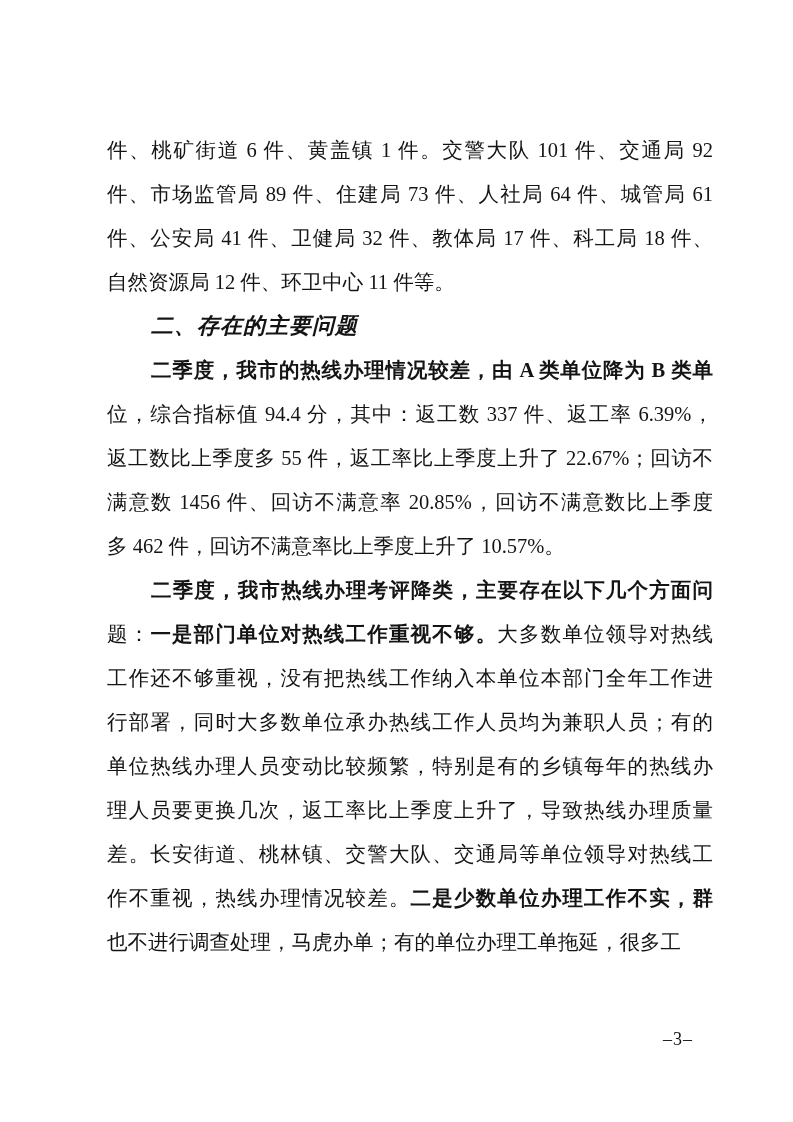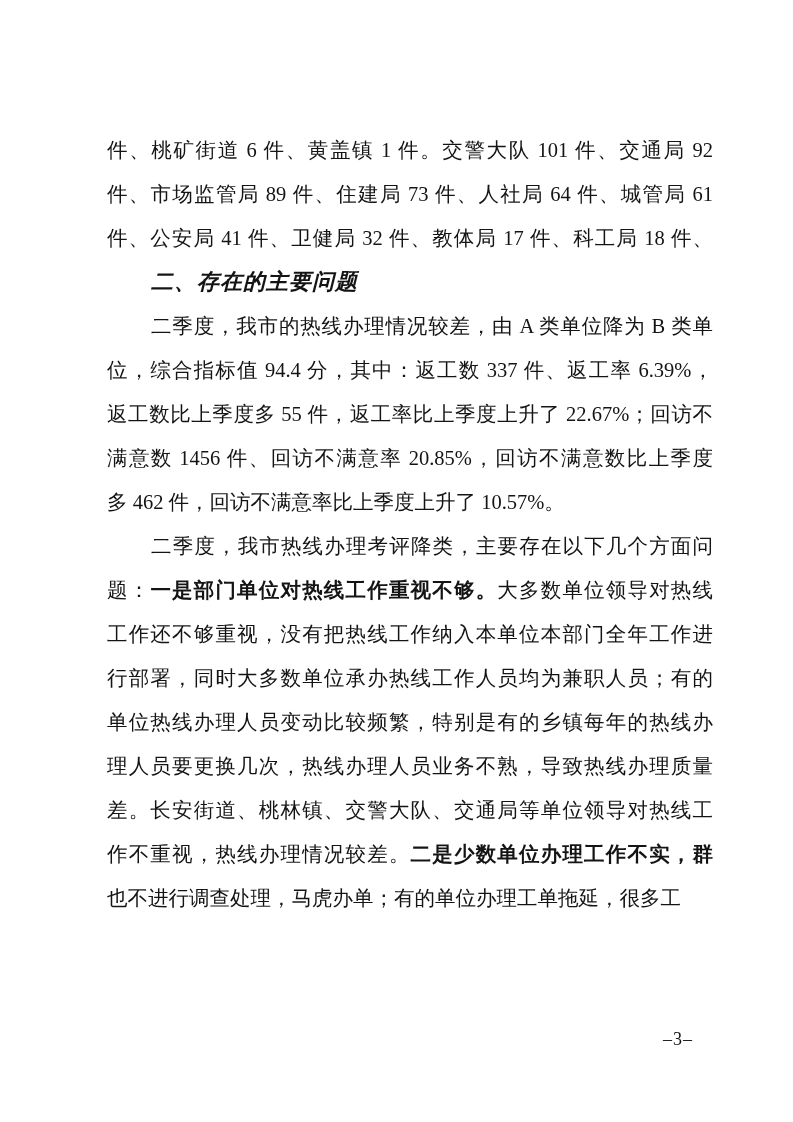--- a/index.html
+++ b/index.html
@@ -31,20 +31,21 @@
     text-align: justify;
     text-align-last: justify;
     text-justify: inter-character;
     overflow: visible;
   }
   .line.para-end {
     text-align-last: left;
   }
   .line.indent {
     padding-left: 44px;
+    font-weight: bold;
   }
   .line.heading {
     font-family: "Liberation Sans", "DejaVu Sans", sans-serif;
     font-weight: 700;
     font-size: 22px;
     text-align-last: left;
     letter-spacing: 1px;
     font-style: italic;
   }
   .bold {
@@ -64,35 +65,36 @@
 </style>
 </head>
 <body>
 
 <div class="page">
   <div class="text-block">
 
     <div class="line">件、桃矿街道 6 件、黄盖镇 1 件。交警大队 101 件、交通局 92</div>
     <div class="line">件、市场监管局 89 件、住建局 73 件、人社局 64 件、城管局 61</div>
     <div class="line">件、公安局 41 件、卫健局 32 件、教体局 17 件、科工局 18 件、</div>
+    <div class="line para-end">自然资源局 12 件、环卫中心 11 件等。</div>
 
     <div class="line heading indent">二、存在的主要问题</div>
 
     <div class="line indent">二季度，我市的热线办理情况较差，由 A 类单位降为 B 类单</div>
     <div class="line">位，综合指标值 94.4 分，其中：返工数 337 件、返工率 6.39%，</div>
     <div class="line">返工数比上季度多 55 件，返工率比上季度上升了 22.67%；回访不</div>
     <div class="line">满意数 1456 件、回访不满意率 20.85%，回访不满意数比上季度</div>
     <div class="line para-end">多 462 件，回访不满意率比上季度上升了 10.57%。</div>
 
     <div class="line indent">二季度，我市热线办理考评降类，主要存在以下几个方面问</div>
     <div class="line"><span>题：</span><span class="bold">一是部门单位对热线工作重视不够。</span><span>大多数单位领导对热线</span></div>
     <div class="line">工作还不够重视，没有把热线工作纳入本单位本部门全年工作进</div>
     <div class="line">行部署，同时大多数单位承办热线工作人员均为兼职人员；有的</div>
     <div class="line">单位热线办理人员变动比较频繁，特别是有的乡镇每年的热线办</div>
-    <div class="line">理人员要更换几次，热线办理人员业务不熟，导致热线办理质量</div>
+    <div class="line">理人员要更换几次，返工率比上季度上升了，导致热线办理质量</div>
     <div class="line">差。长安街道、桃林镇、交警大队、交通局等单位领导对热线工</div>
     <div class="line"><span>作不重视，热线办理情况较差。</span><span class="bold">二是少数单位办理工作不实，群</span></div>
     <div class="line para-end">也不进行调查处理，马虎办单；有的单位办理工单拖延，很多工</div>
 
   </div>
 
   <div class="page-number">–3–</div>
 </div>
 
 </body></html>

